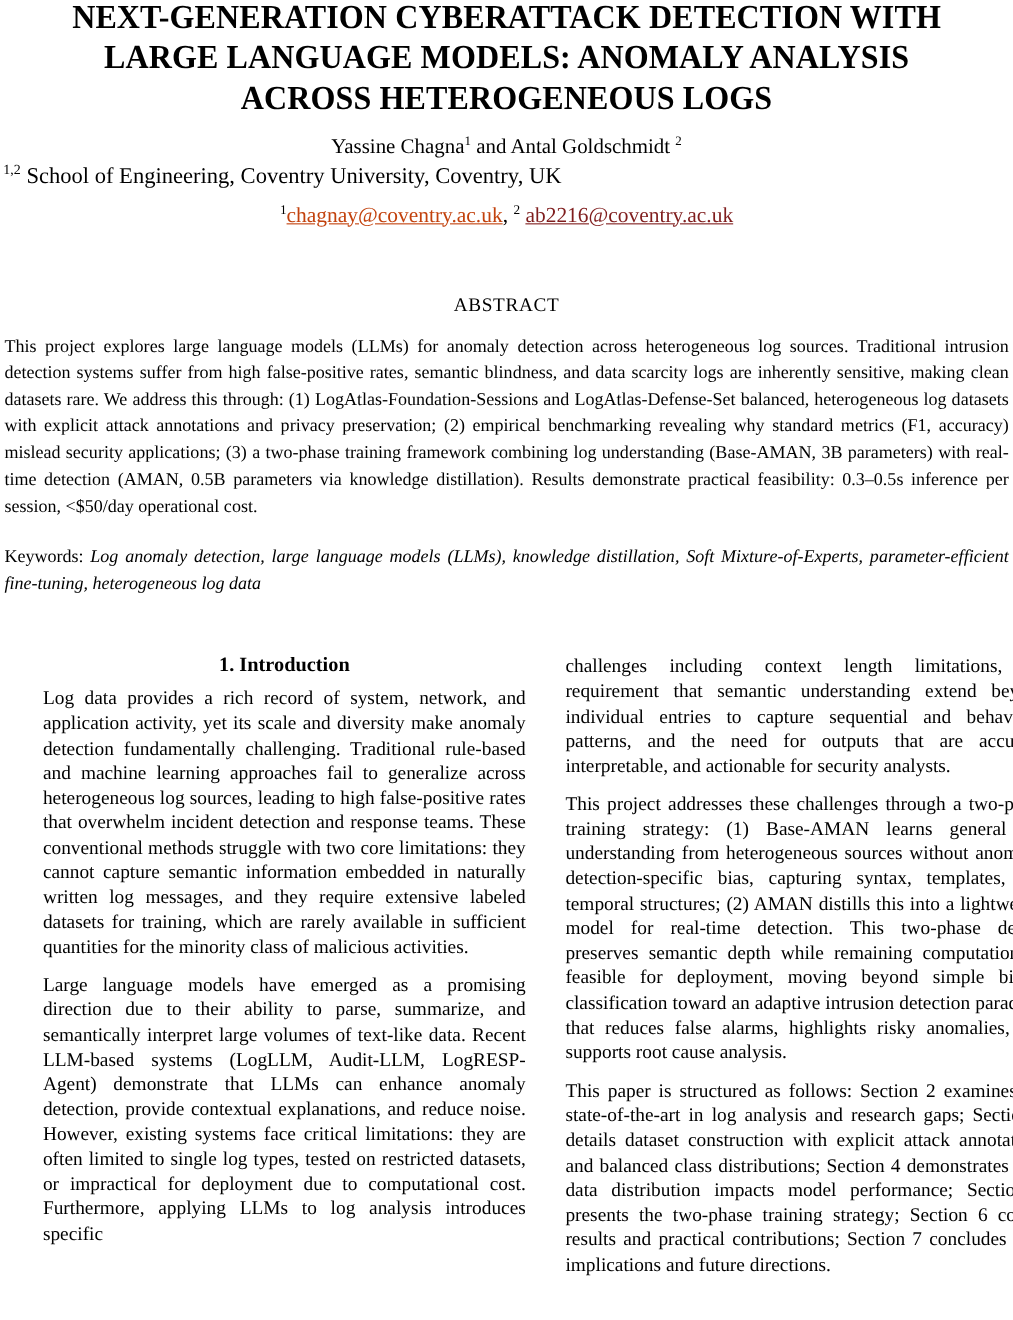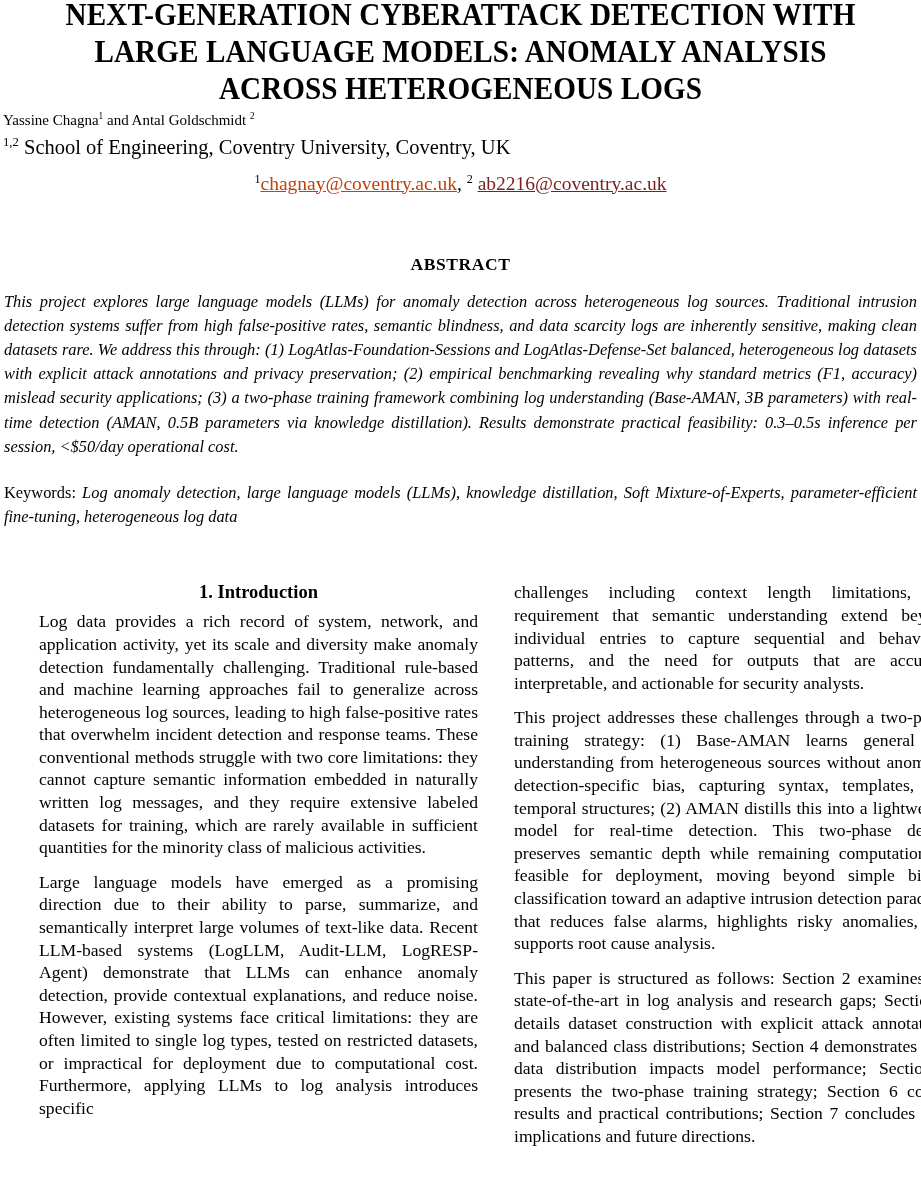--- a/index.html
+++ b/index.html
@@ -31,23 +31,24 @@
     line-height: 37px;
     letter-spacing: 0.1px;
     margin: -3px 0 0 0;
     padding: 0 24px;
     transform: scaleX(0.955);
     transform-origin: center top;
   }
   .title-line { display: block; white-space: nowrap; }
 
   .authors {
-    text-align: left;
-    font-size: 15px;
+    text-align: center;
+    font-size: 19px;
     line-height: 25.5px;
+    margin-top: 13px;
   }
   .authors-line { display: block; }
   .affil {
     text-align: left;
     font-size: 20.5px;
     line-height: 26px;
   }
   sup {
     font-size: 0.62em;
     vertical-align: super;
@@ -62,27 +63,26 @@
   .emails a,
   .email-link {
     color: #4a6e82;
     text-decoration: underline;
     text-underline-offset: 1px;
   }
 
   
   .abstract-head {
     text-align: center;
-    font-weight: bold;
+    font-weight: normal;
     font-size: 17.5px;
     letter-spacing: 0.6px;
     margin-top: 58px;
   }
   .abstract-body {
-    font-style: italic;
     font-size: 16.4px;
     line-height: 24.2px;
     text-align: justify;
     margin-top: 15px;
     padding: 0 1px;
   }
   .keywords {
     font-size: 16.4px;
     line-height: 24.2px;
     text-align: justify;

